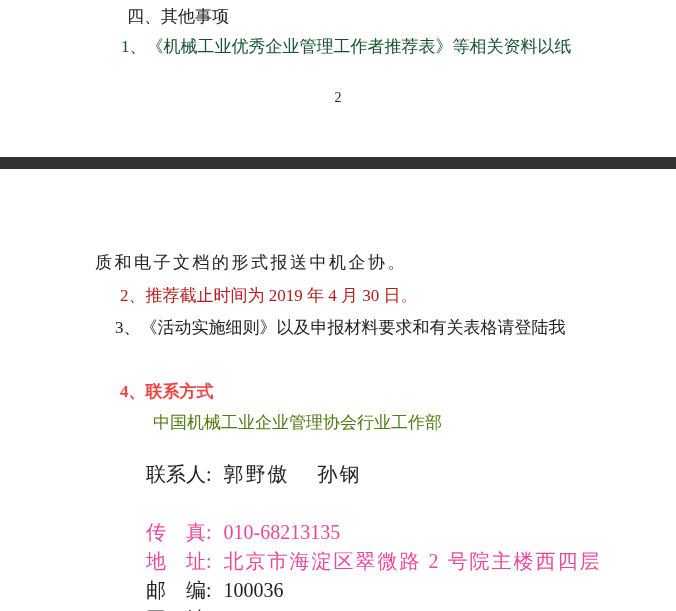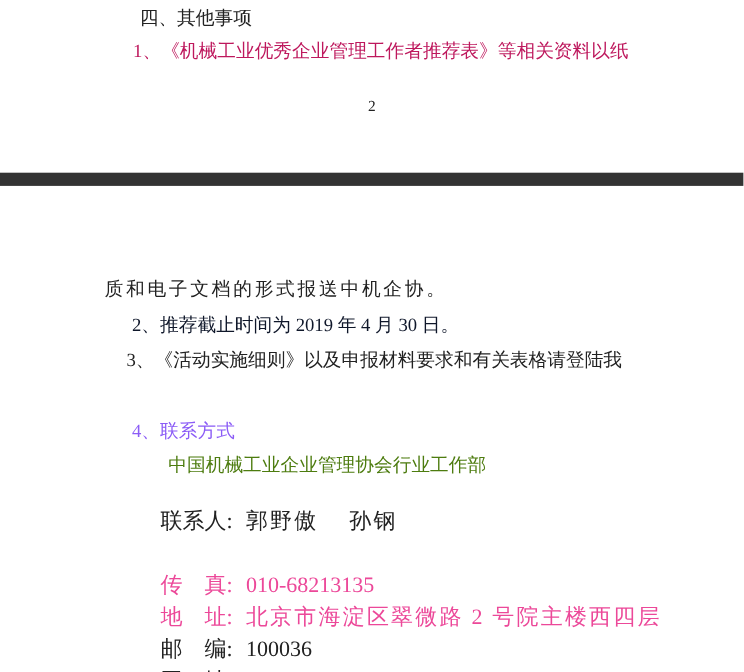--- a/index.html
+++ b/index.html
@@ -56,34 +56,34 @@
   .gap-phone { margin-left: 24px; }
   .url-inline { margin: 0 3px; }
 </style>
 </head>
 <body>
 
 <div class="screen" style="background: rgb(255, 255, 255);">
 
   <div class="line" style="top: 6px; left: 127px; color: rgb(34, 34, 34);">四、其他事项</div>
 
-  <div class="line" style="top: 36px; left: 121px; color: #be185d;">1、《机械工业优秀企业管理工作者推荐表》等相关资料以纸</div>
+  <div class="line" style="top: 36px; left: 121px; color: #14532d;">1、《机械工业优秀企业管理工作者推荐表》等相关资料以纸</div>
 
   <div class="page-number" style="top: 90px; color: rgb(34, 34, 34);">2</div>
 
   <div class="page-break-bar" style="background: rgb(51, 51, 51);"></div>
 
   <div class="line cjk-wide" style="top: 252px; left: 95px; color: rgb(34, 34, 34);">质和电子文档的形式报送中机企协。</div>
 
-  <div class="line" style="top: 285px; left: 120px; color: #0f172a;">2、推荐截止时间为 2019 年 4 月 30 日。</div>
+  <div class="line" style="top: 285px; left: 120px; color: #b91c1c;">2、推荐截止时间为 2019 年 4 月 30 日。</div>
 
   <div class="line" style="top: 317px; left: 115px; color: rgb(34, 34, 34);">3、《活动实施细则》以及申报材料要求和有关表格请登陆我</div>
 
 
-  <div class="line" style="top: 381px; left: 120px; color: #8b5cf6;">4、联系方式</div>
+  <div class="line" style="top: 381px; left: 120px; color: #ef4444; font-weight: bold;">4、联系方式</div>
 
   <div class="line" style="top: 412px; left: 126px; color: #4d7c0f; margin-left: 27px;">中国机械工业企业管理协会行业工作部</div>
 
   <div class="contact-row" style="top: 441px; color: rgb(34, 34, 34);">
     <span class="lbl">联系人:</span><span class="val">郭野傲</span><span class="val gap-name">孙钢</span>
   </div>
 
 
   <div class="contact-row" style="top: 499px; color: #ec4899;">
     <span class="lbl">传　真:</span><span>010-68213135</span>

